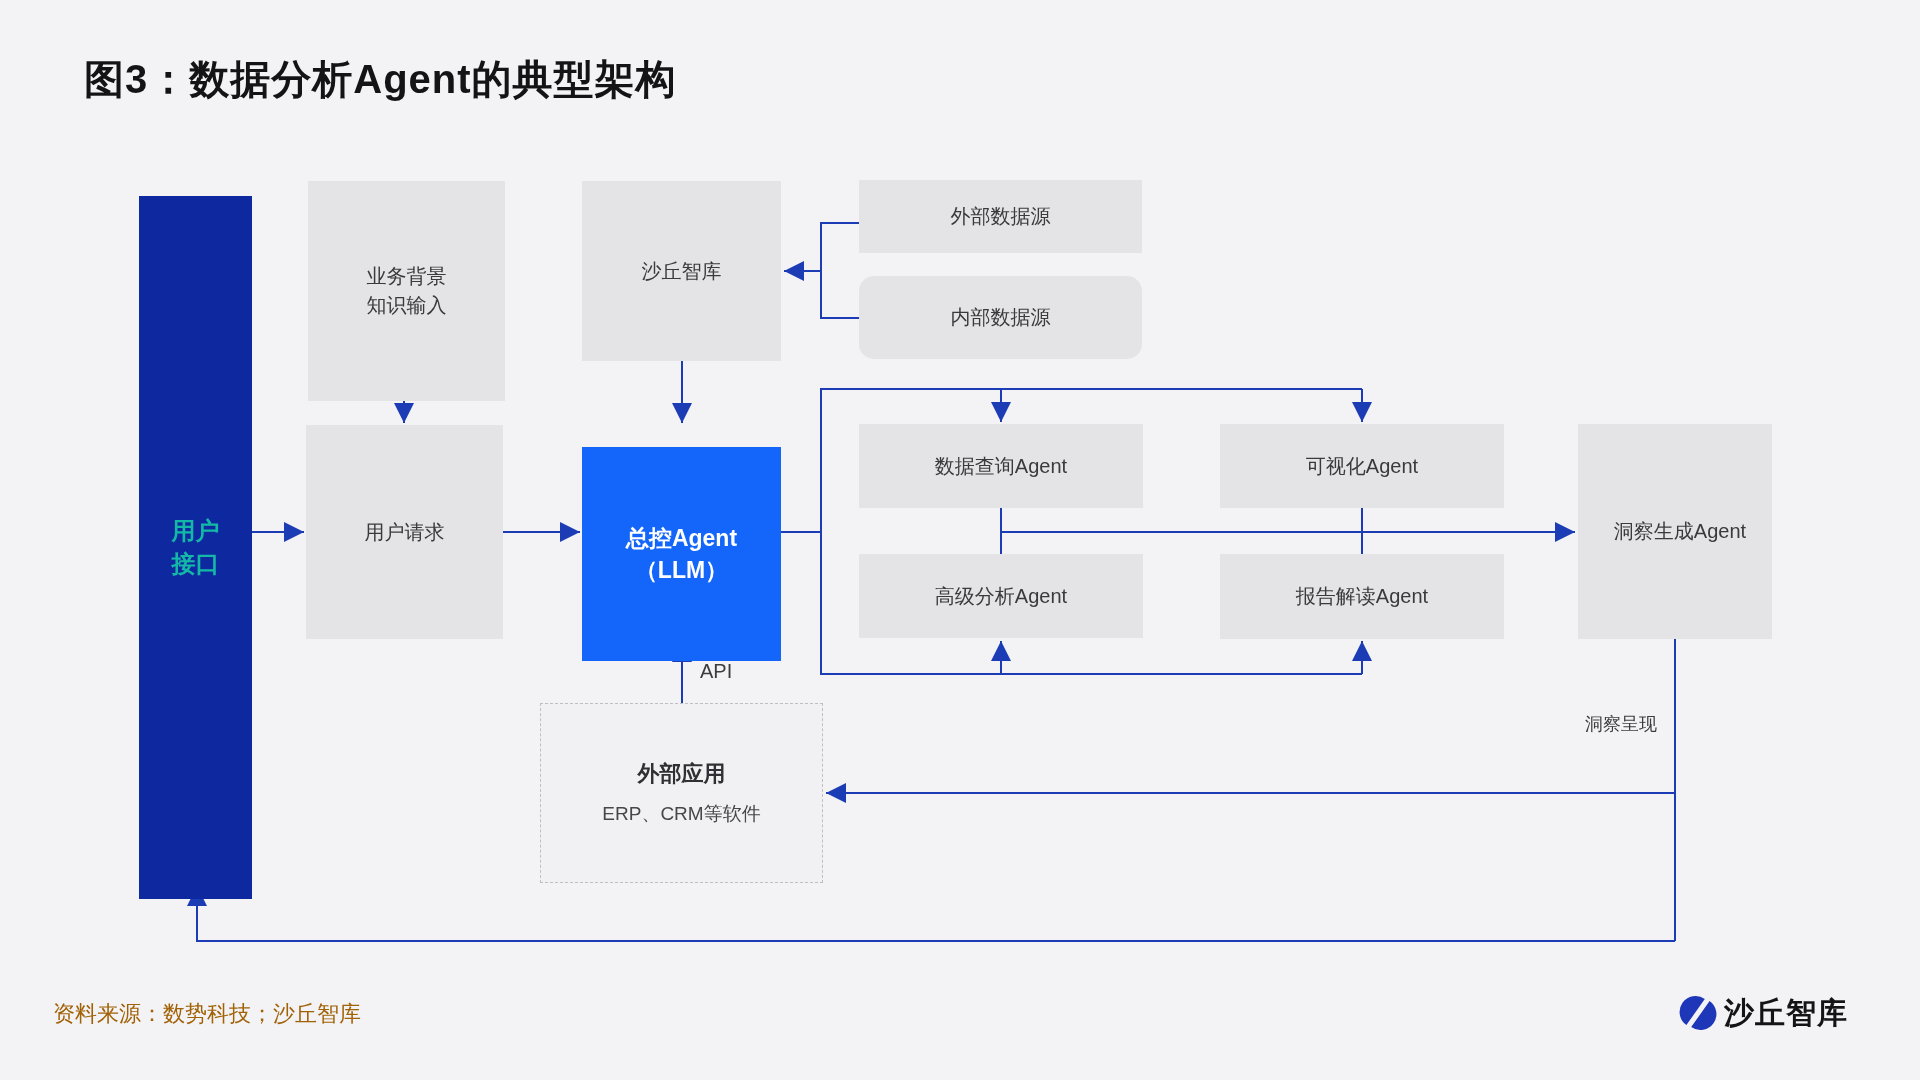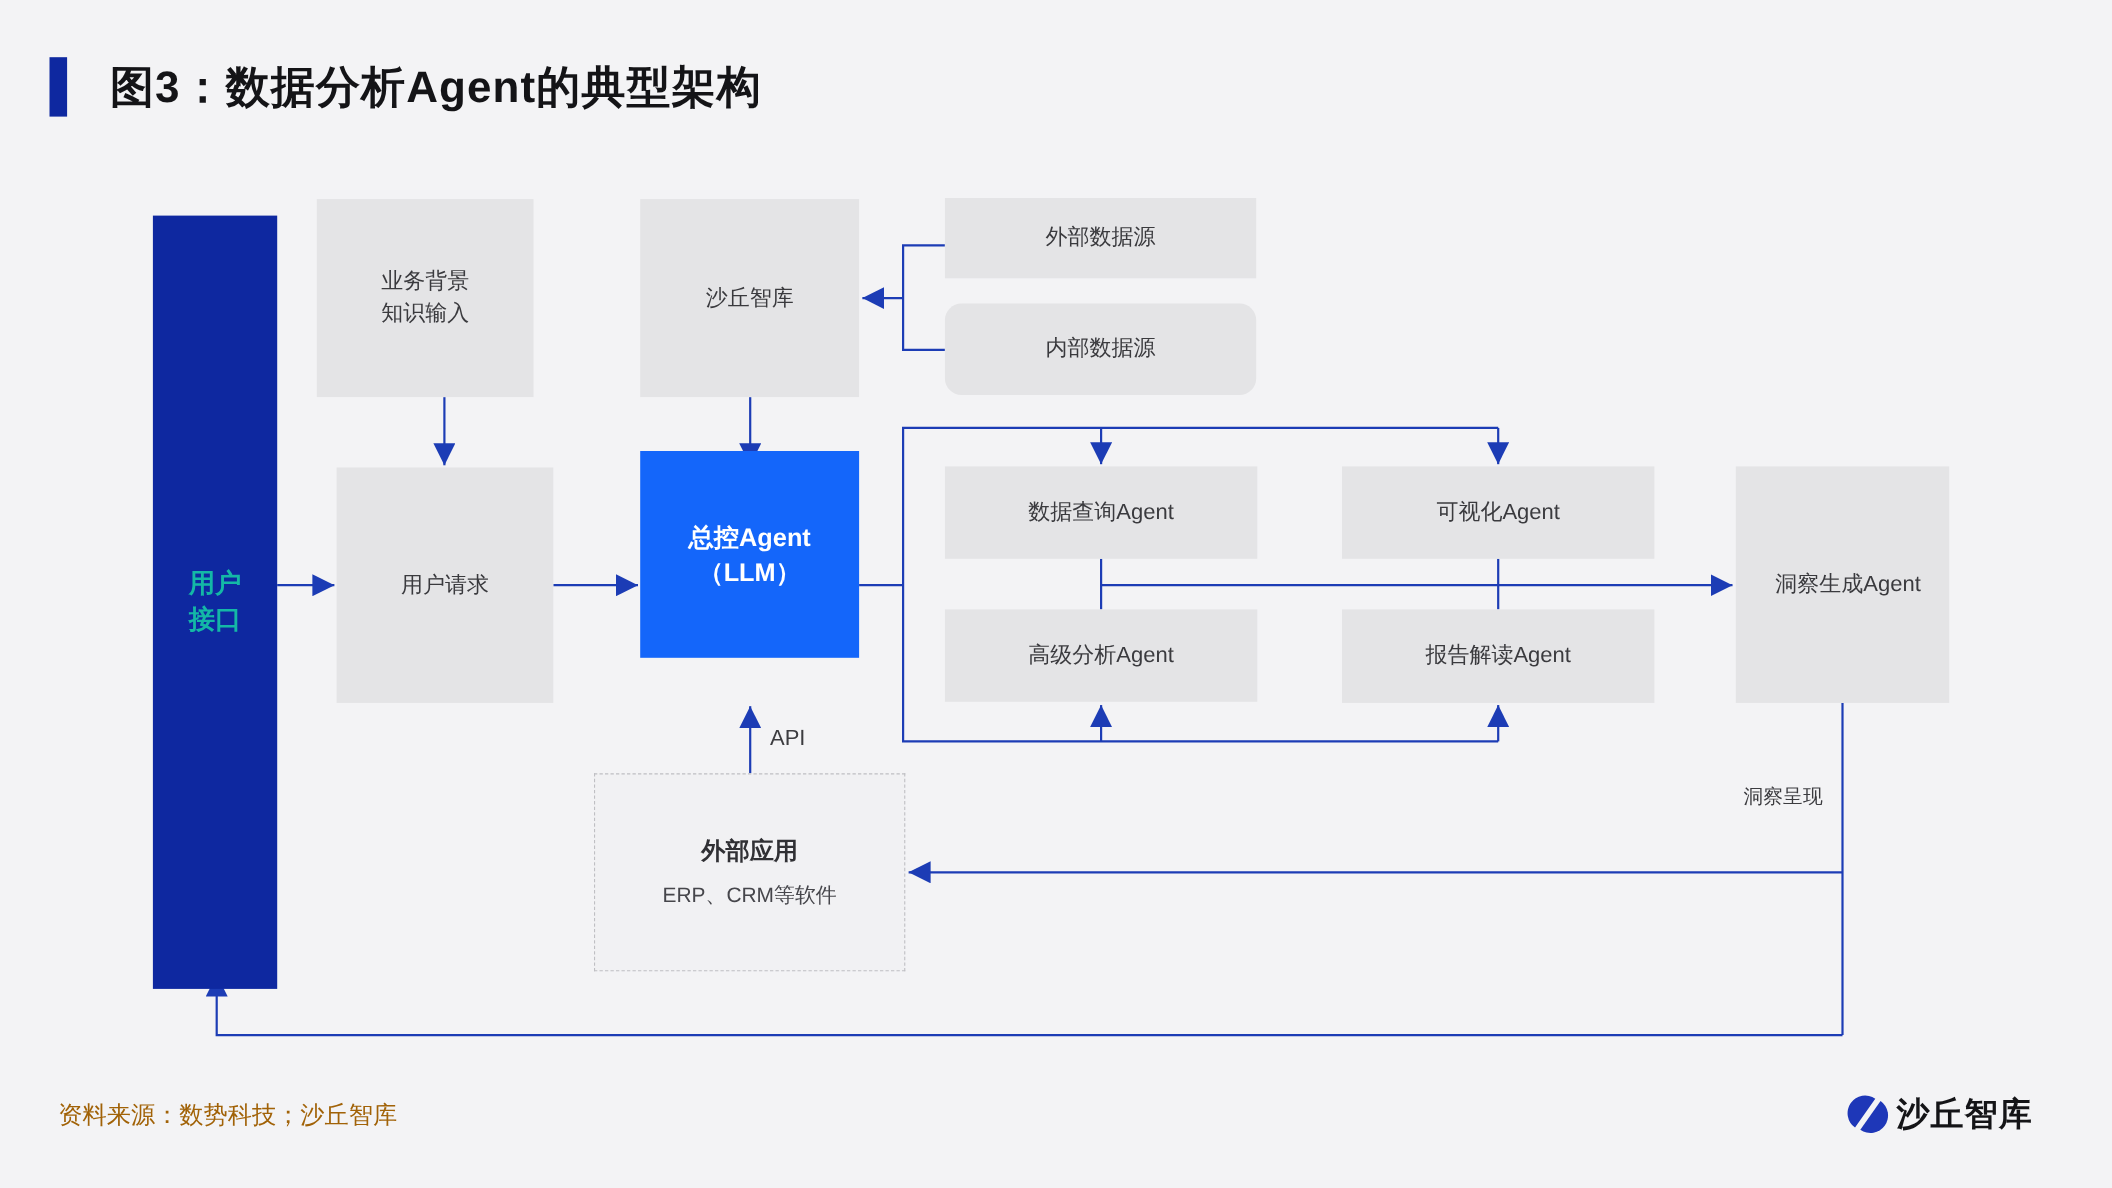--- a/index.html
+++ b/index.html
@@ -13,21 +13,21 @@
   *{margin:0;padding:0;box-sizing:border-box;}
   html,body{width:1920px;height:1080px;overflow:hidden;}
   body{
     background:var(--bg);
     font-family:"Liberation Sans","DejaVu Sans",sans-serif;
     position:relative;
   }
   .abs{position:absolute;}
 
   
-  .title-row{left:45px;top:52px;height:54px;display:flex;align-items:center;}
+  .title-row{left:45px;top:52px;height:54px;display:flex;align-items:center;flex-direction:column;}
   .title-bar{width:16px;height:54px;background:var(--accent);}
   .title-text{margin-left:39px;font-size:40px;font-weight:700;color:#141417;letter-spacing:1px;white-space:nowrap;}
 
   
   svg.wires{left:0;top:0;width:1920px;height:1080px;}
   .c{stroke:var(--line);stroke-width:2px;fill:none;}
   #ah path{fill:var(--line);}
 
   
   .node{
@@ -89,28 +89,28 @@
   <path class="c" d="M821,271 H784" marker-end="url(#ah)"></path>
   <path class="c" d="M682,703 V642" marker-end="url(#ah)"></path>
   <path class="c" d="M1675,639 V941"></path>
   <path class="c" d="M1675,793 H826" marker-end="url(#ah)"></path>
   <path class="c" d="M1675,941 H197 V886" marker-end="url(#ah)"></path>
 </svg>
 
 <div class="abs node ui-col" style="left:139px;top:180px;width:113px;height:703px;">用户
 接口</div>
 
-<div class="abs node" style="left:288px;top:181px;width:197px;height:180px;">业务背景
+<div class="abs node" style="left:308px;top:181px;width:197px;height:220px;">业务背景
 知识输入</div>
 
 <div class="abs node" style="left:306px;top:425px;width:197px;height:214px;">用户请求</div>
 
 <div class="abs node" style="left:582px;top:181px;width:199px;height:180px;">沙丘智库</div>
 
-<div class="abs node master" style="left:582px;top:410px;width:199px;height:188px;">总控Agent
+<div class="abs node master" style="left:582px;top:447px;width:199px;height:214px;">总控Agent
 （LLM）</div>
 
 <div class="abs node" style="left:859px;top:180px;width:283px;height:73px;">外部数据源</div>
 
 <div class="abs node" style="left:859px;top:276px;width:283px;height:83px;border-radius:15px;">内部数据源</div>
 
 <div class="abs node" style="left:859px;top:424px;width:284px;height:84px;">数据查询Agent</div>
 
 <div class="abs node" style="left:859px;top:554px;width:284px;height:84px;">高级分析Agent</div>
 

